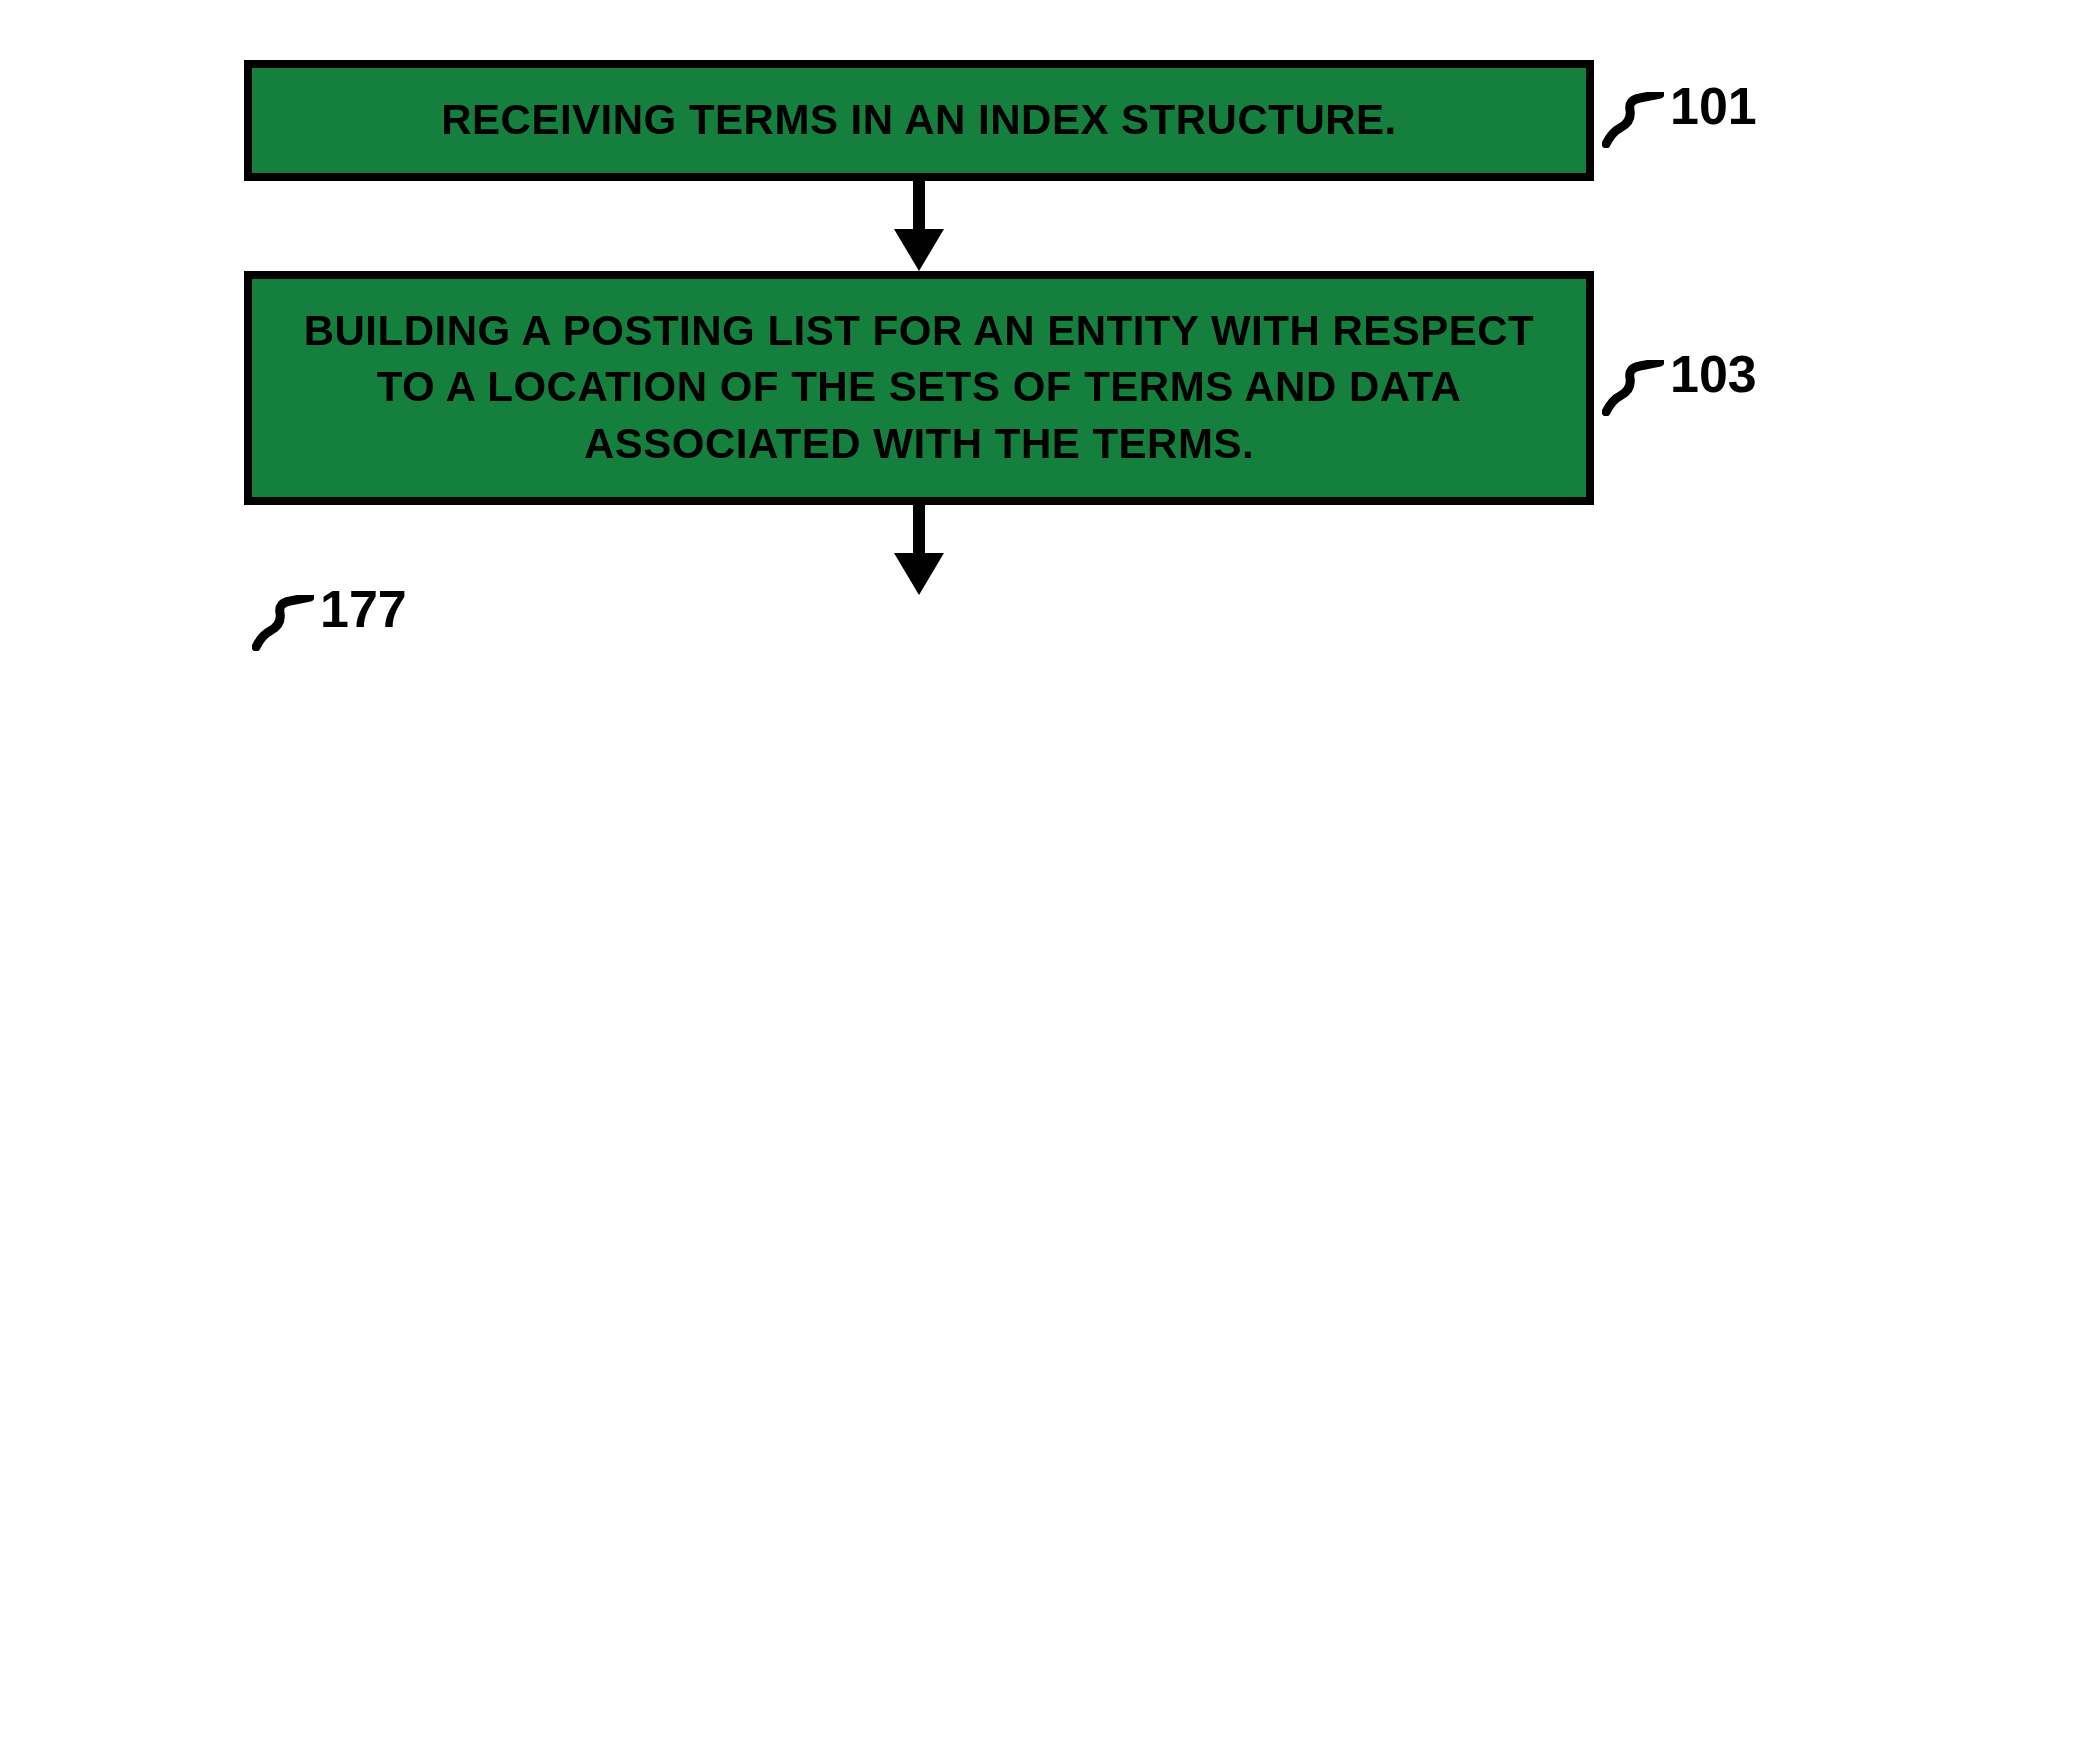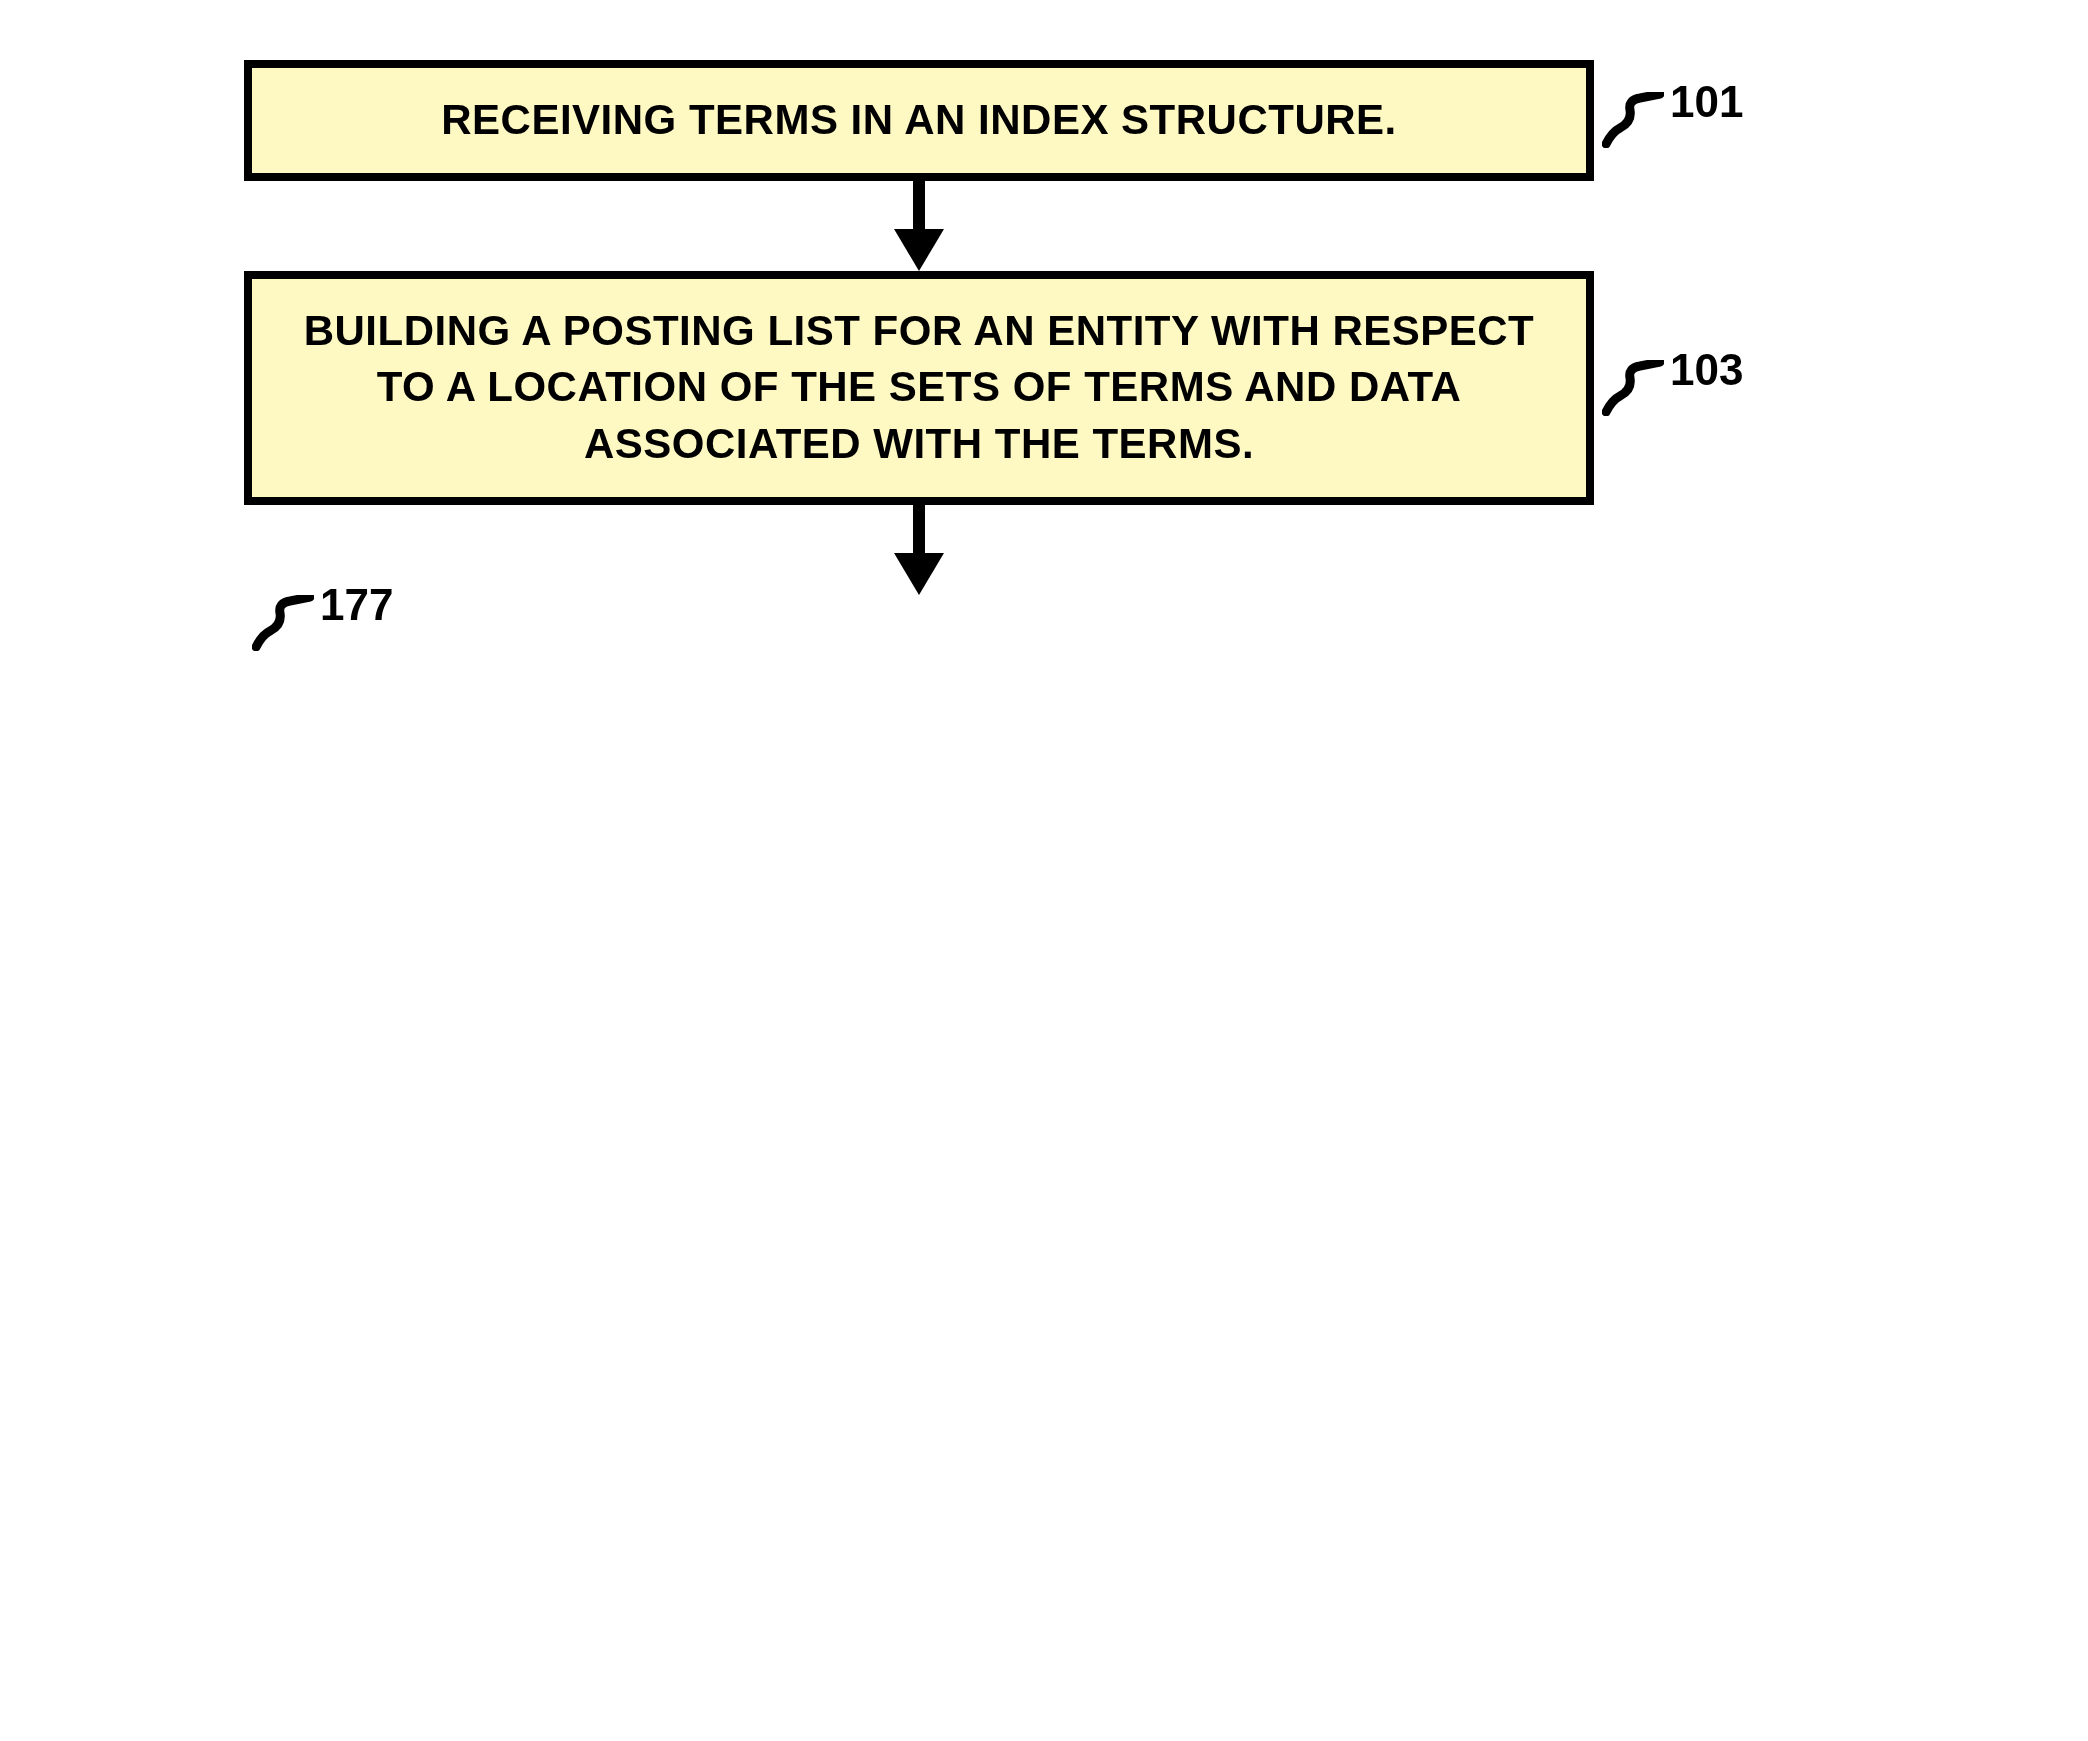--- a/index.html
+++ b/index.html
@@ -18,39 +18,39 @@
       width: 1600px;
       position: relative;
     }
     .step-wrapper {
       display: flex;
       align-items: center;
       margin-bottom: 0;
     }
     .box {
       border: 8px solid #000000;
-      background: #fef9c3;
+      background: #15803d;
       padding: 24px 40px;
       text-align: center;
       font-weight: 900;
       font-size: 42px;
       line-height: 1.35;
       letter-spacing: 0.5px;
       color: #000000;
       width: 1350px;
     }
     .connector-group {
       position: relative;
       margin-left: 8px;
     }
     .squiggle {
       display: block;
     }
     .label {
-      font-size: 44px;
+      font-size: 52px;
       font-weight: 900;
       line-height: 1;
       color: #000000;
       position: absolute;
       left: 68px;
       top: -12px;
     }
     .arrow-container {
       width: 1350px;
       height: 90px;

